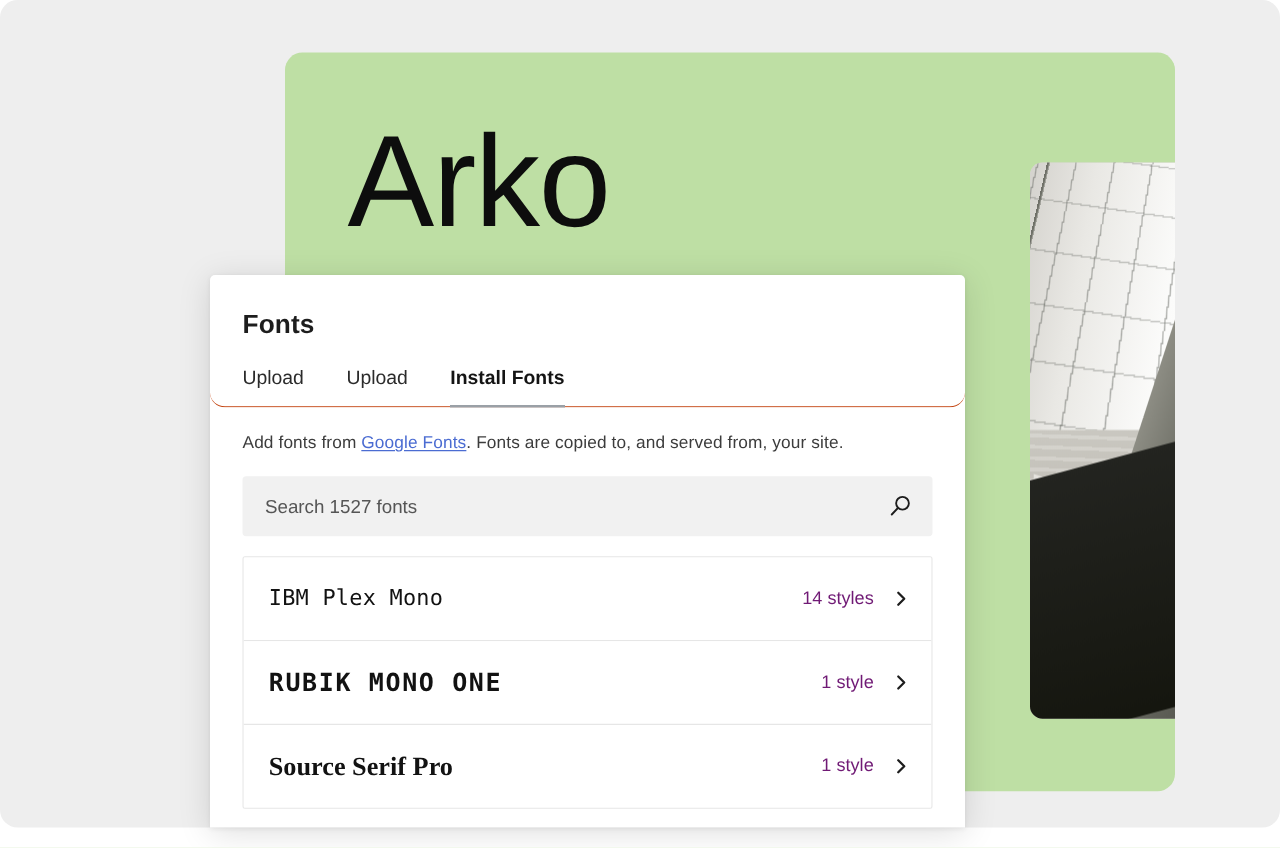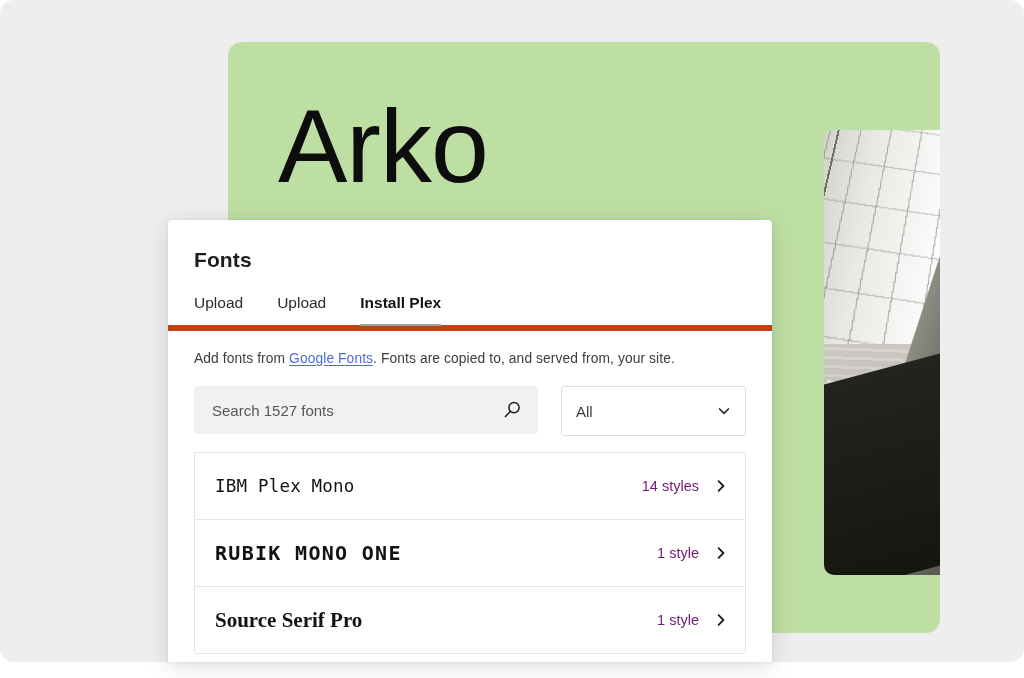--- a/index.html
+++ b/index.html
@@ -175,21 +175,22 @@
     height: 442px;
     background: #ffffff;
     border-radius: 4px 4px 0 0;
     box-shadow: 0 4px 26px rgba(0,0,0,0.13), 0 1px 4px rgba(0,0,0,0.07);
     overflow: hidden;
   }
 
   .dialog-header {
     position: relative;
     padding: 28px 26px 0 26px;
-    border-bottom: 6px solid #c2410c;
+    border-bottom: 1px solid #c2410c;
+    border-radius: 12px;
   }
 
   .dialog-title {
     font-size: 21px;
     font-weight: 700;
     color: #1d1d1d;
     letter-spacing: 0.1px;
     margin-bottom: 22px;
   }
 
@@ -379,45 +380,39 @@
       <div class="dialog-title">Fonts</div>
 
       <div class="tabs">
         <div class="tab">
           <span>Upload</span>
         </div>
         <div class="tab">
           <span>Upload</span>
         </div>
         <div class="tab active">
-          <span>Install Plex</span>
+          <span>Install Fonts</span>
         </div>
       </div>
     </div>
 
     <div class="dialog-body">
 
       <div class="blurb"><span>Add fonts from </span><a href="#">Google Fonts</a><span>. Fonts are copied to, and served from, your site.</span></div>
 
       <div class="search-row">
 
         <div class="search-box">
           <input class="search-input" type="text" placeholder="Search 1527 fonts" style="">
           <svg class="search-icon" viewBox="0 0 20 20" fill="none">
             <circle cx="12" cy="7.6" r="5.1" stroke="#1d1d1d" stroke-width="1.5"></circle>
             <line x1="8.3" y1="11.4" x2="3.4" y2="16.6" stroke="#1d1d1d" stroke-width="1.5" stroke-linecap="round"></line>
           </svg>
         </div>
 
-        <div class="filter-select">
-          <span class="filter-value">All</span>
-          <svg class="chev-down" viewBox="0 0 14 14" fill="none">
-            <path d="M2.6 5 L7 9.4 L11.4 5" stroke="#2d2d2d" stroke-width="1.7" stroke-linecap="round" stroke-linejoin="round"></path>
-          </svg>
-        </div>
 
       </div>
 
       <div class="font-list">
 
         <div class="font-row">
           <span class="font-name mono">IBM Plex Mono</span>
           <span class="style-count">14 styles</span>
           <svg class="chev-right" viewBox="0 0 12 14" fill="none">
             <path d="M3.6 2.2 L8.4 7 L3.6 11.8" stroke="#1d1d1d" stroke-width="1.8" stroke-linecap="round" stroke-linejoin="round"></path>

